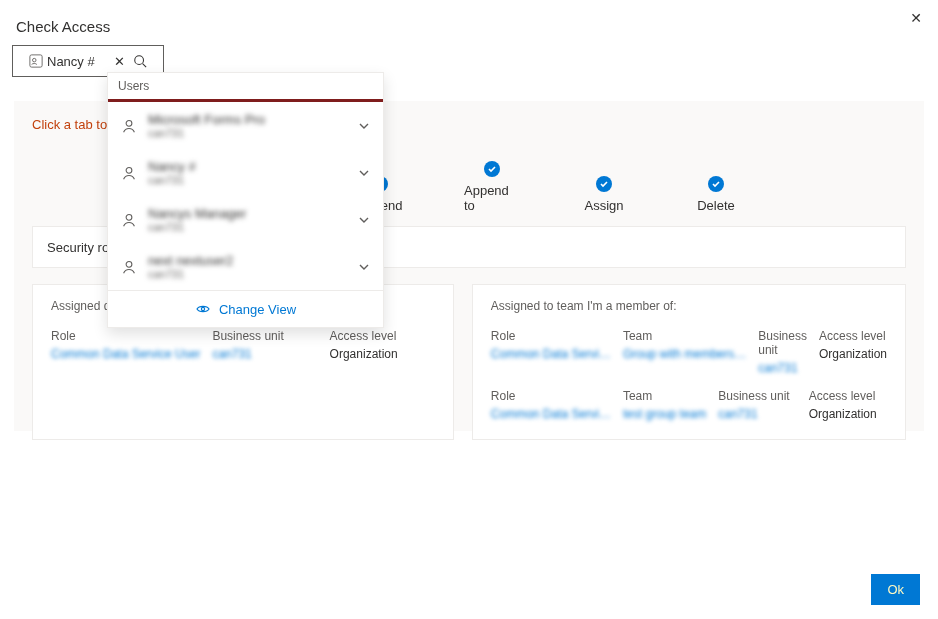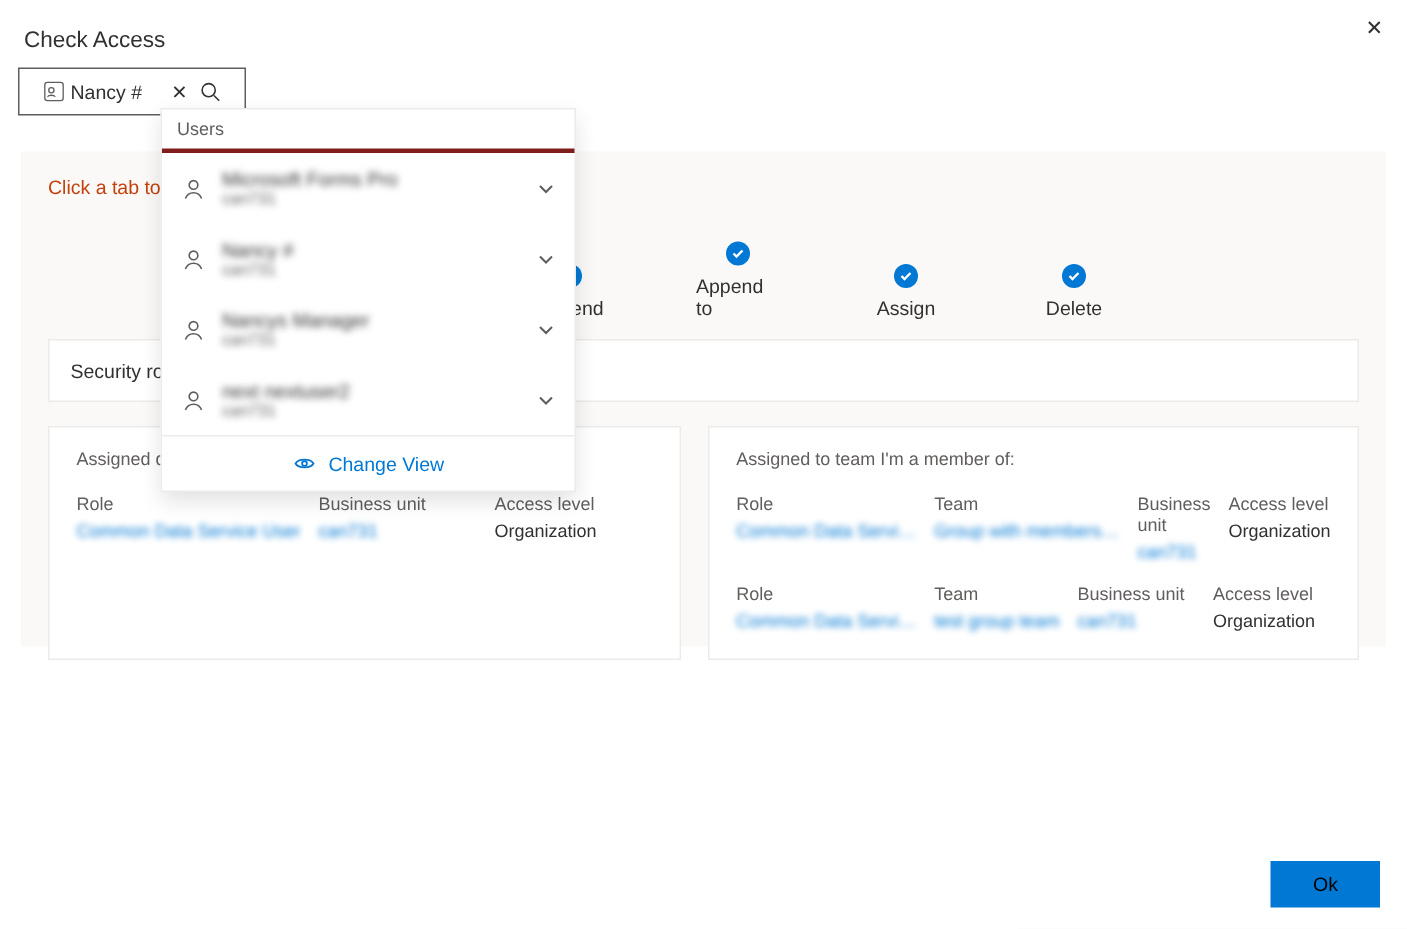--- a/index.html
+++ b/index.html
@@ -88,22 +88,22 @@
   .dd-chevron { width:14px; height:14px; color:#605e5c;}
   .dd-footer { display:flex; align-items:center; justify-content:center; gap:8px; padding:10px; border-top:1px solid #edebe9; color:#0078d4; font-size:13px; cursor:pointer;}
   .dd-footer svg { width:16px; height:16px;}
   
   .dd-list::-webkit-scrollbar { width:10px;}
   .dd-list::-webkit-scrollbar-thumb { background:#c8c6c4;}
   .dd-list::-webkit-scrollbar-track { background:#f3f2f1;}
 
   
   .ok-btn {
-    position:absolute; bottom:14px; right:18px; background:#0078d4; color:#000000;
-    border:none; padding:8px 28px; font-size:13px; cursor:pointer;
+    position:absolute; bottom:14px; right:18px; background:#0078d4; color:#fef9c3;
+    border:none; padding:8px 16px; font-size:13px; cursor:pointer;
   }
 </style>
 </head>
 <body>
 
 <div class="title-bar">
   <h2>Check Access</h2>
 </div>
 <div class="close-x">✕</div>
 

